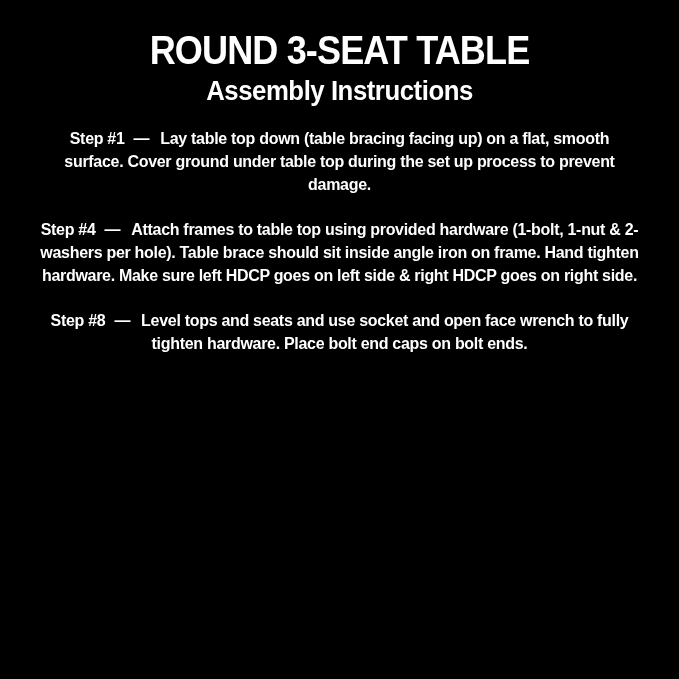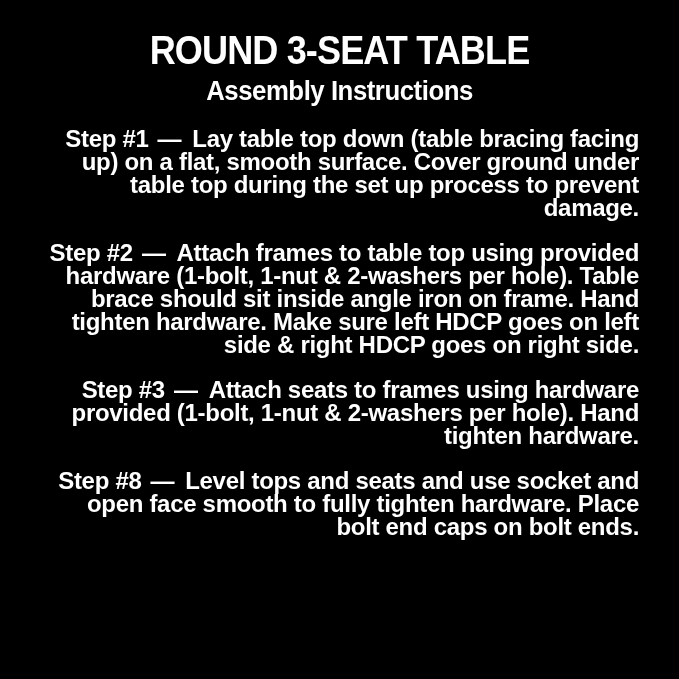--- a/index.html
+++ b/index.html
@@ -40,45 +40,44 @@
     letter-spacing: -0.5px;
     transform: scaleX(0.92);
     transform-origin: 50% 50%;
     white-space: nowrap;
   }
   .steps {
     margin-top: 20px;
   }
   .step {
     margin: 0 0 22px 0;
-    font-size: 24px;
+    font-size: 16px;
     font-weight: 700;
     line-height: 23px;
     letter-spacing: -0.3px;
-    text-align: right;
+    text-align: center;
     color: #ffffff;
   }
   .step-sep {
     margin: 0 11px 0 9px;
   }
 </style>
 </head>
 <body>
 
 <div class="page">
 
   <h1 class="title">ROUND 3-SEAT TABLE</h1>
   <h2 class="subtitle">Assembly Instructions</h2>
 
   <div class="steps">
 
     <p class="step"><span class="step-label">Step #1</span><span class="step-sep">—</span><span class="step-text">Lay table top down (table bracing facing up) on a flat, smooth surface. Cover ground under table top during the set up process to prevent damage.</span></p>
 
-    <p class="step"><span class="step-label">Step #2</span><span class="step-sep">—</span><span class="step-text">Attach frames to table top using provided hardware (1-bolt, 1-nut &amp; 2-washers per hole). Table brace should sit inside angle iron on frame. Hand tighten hardware. Make sure left HDCP goes on left side &amp; right HDCP goes on right side.</span></p>
-
-    <p class="step"><span class="step-label">Step #3</span><span class="step-sep">—</span><span class="step-text">Attach seats to frames using hardware provided (1-bolt, 1-nut &amp; 2-washers per hole). Hand tighten hardware.</span></p>
+    <p class="step"><span class="step-label">Step #4</span><span class="step-sep">—</span><span class="step-text">Attach frames to table top using provided hardware (1-bolt, 1-nut &amp; 2-washers per hole). Table brace should sit inside angle iron on frame. Hand tighten hardware. Make sure left HDCP goes on left side &amp; right HDCP goes on right side.</span></p>
 
 
 
-    <p class="step"><span class="step-label">Step #8</span><span class="step-sep">—</span><span class="step-text">Level tops and seats and use socket and open face smooth to fully tighten hardware. Place bolt end caps on bolt ends.</span></p>
+
+    <p class="step"><span class="step-label">Step #8</span><span class="step-sep">—</span><span class="step-text">Level tops and seats and use socket and open face wrench to fully tighten hardware. Place bolt end caps on bolt ends.</span></p>
 
   </div>
 </div>
 
 </body></html>

